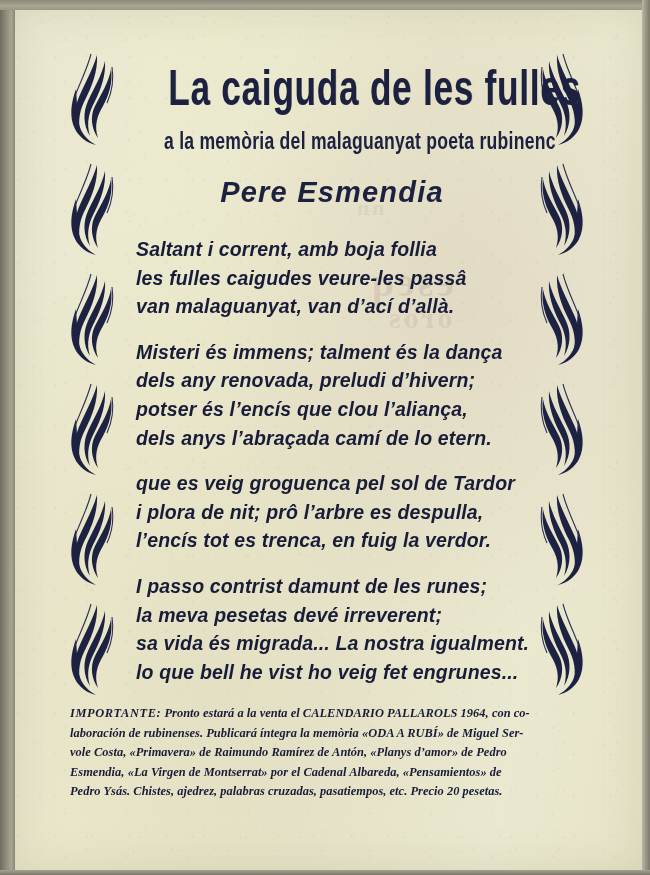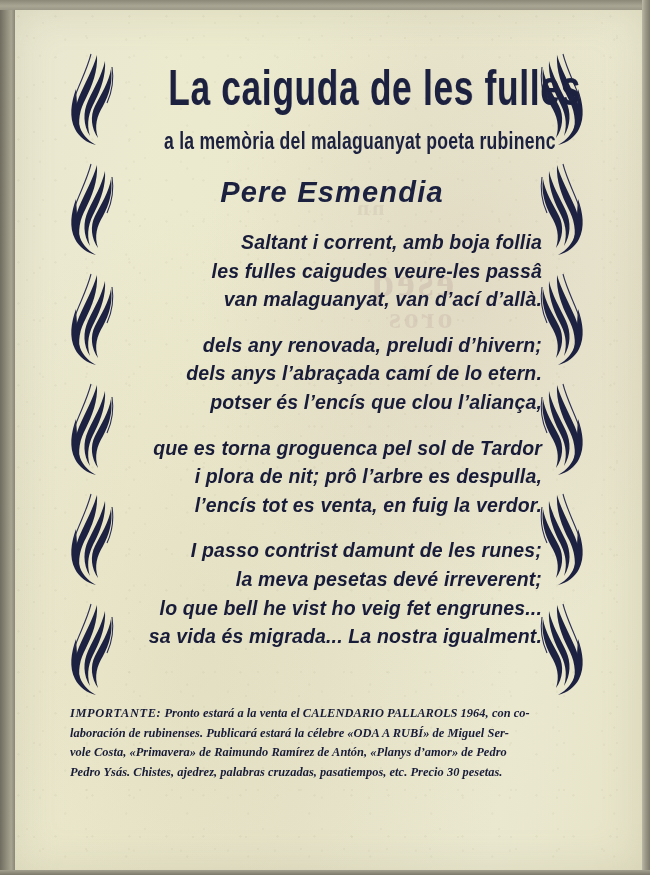--- a/index.html
+++ b/index.html
@@ -126,22 +126,22 @@
     margin-top: 23px;
     font-family: "Liberation Sans", sans-serif;
     font-style: italic;
     font-weight: 700;
     font-size: 29px;
     letter-spacing: 1.2px;
     color: #1c2140;
   }
 
   #poem {
-    margin-top: 19px;
-    text-align: right;
+    margin-top: 26px;
+    text-align: left;
     padding-left: 14px;
   }
   .stanza { margin-bottom: 17px; }
   .stanza:last-child { margin-bottom: 0; }
   .vline {
     font-family: "Liberation Sans", sans-serif;
     font-style: italic;
     font-weight: 700;
     font-size: 19.5px;
     line-height: 28.6px;
@@ -352,43 +352,45 @@
       <div id="subtitle">a la memòria del malaguanyat poeta rubinenc</div>
       <div id="author">Pere Esmendia</div>
 
       <div id="poem">
         <div class="stanza">
           <div class="vline">Saltant i corrent, amb boja follia</div>
           <div class="vline">les fulles caigudes veure-les passâ</div>
           <div class="vline">van malaguanyat, van d’ací d’allà.</div>
         </div>
         <div class="stanza">
+          <div class="vline">Misteri és immens; talment és la dança</div>
           <div class="vline">dels any renovada, preludi d’hivern;</div>
+          <div class="vline">potser és l’encís que clou l’aliança,</div>
           <div class="vline">dels anys l’abraçada camí de lo etern.</div>
-          <div class="vline">potser és l’encís que clou l’aliança,</div>
         </div>
         <div class="stanza">
-          <div class="vline">que es torna groguenca pel sol de Tardor</div>
+          <div class="vline">que es veig groguenca pel sol de Tardor</div>
           <div class="vline">i plora de nit; prô l’arbre es despulla,</div>
-          <div class="vline">l’encís tot es venta, en fuig la verdor.</div>
+          <div class="vline">l’encís tot es trenca, en fuig la verdor.</div>
         </div>
         <div class="stanza">
           <div class="vline">I passo contrist damunt de les runes;</div>
           <div class="vline">la meva pesetas devé irreverent;</div>
+          <div class="vline">sa vida és migrada...  La nostra igualment.</div>
           <div class="vline">lo que bell he vist ho veig fet engrunes...</div>
-          <div class="vline">sa vida és migrada...  La nostra igualment.</div>
         </div>
       </div>
     </div>
 
     <div id="notice">
       <span class="nline"><span class="lead">IMPORTANTE:</span> <span>Pronto estará a la venta el CALENDARIO PALLAROLS 1964,  con co-</span></span>
-      <span class="nline">laboración de rubinenses. Publicará estará la célebre «ODA A RUBÍ» de Miguel Ser-</span>
+      <span class="nline">laboración de rubinenses. Publicará íntegra la memòria «ODA A RUBÍ» de Miguel Ser-</span>
       <span class="nline">vole Costa, «Primavera» de Raimundo Ramírez de Antón, «Planys d’amor» de Pedro</span>
-      <span class="nline">Pedro Ysás. Chistes, ajedrez, palabras cruzadas, pasatiempos, etc. Precio 30 pesetas.</span>
+      <span class="nline">Esmendia, «La Virgen de Montserrat» por el Cadenal Albareda, «Pensamientos» de</span>
+      <span class="nline">Pedro Ysás. Chistes, ajedrez, palabras cruzadas, pasatiempos, etc. Precio 20 pesetas.</span>
     </div>
 
   </div>
 
   <div id="edge-left"></div>
   <div id="edge-top"></div>
   <div id="edge-right"></div>
   <div id="edge-bottom"></div>
 
 </div>

